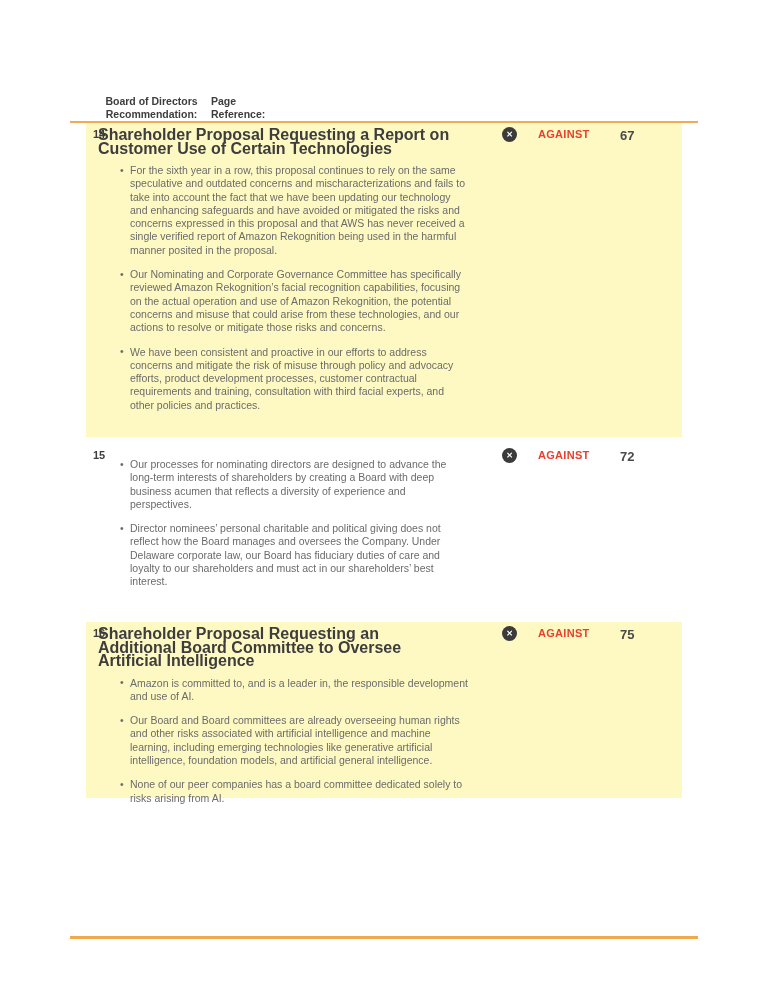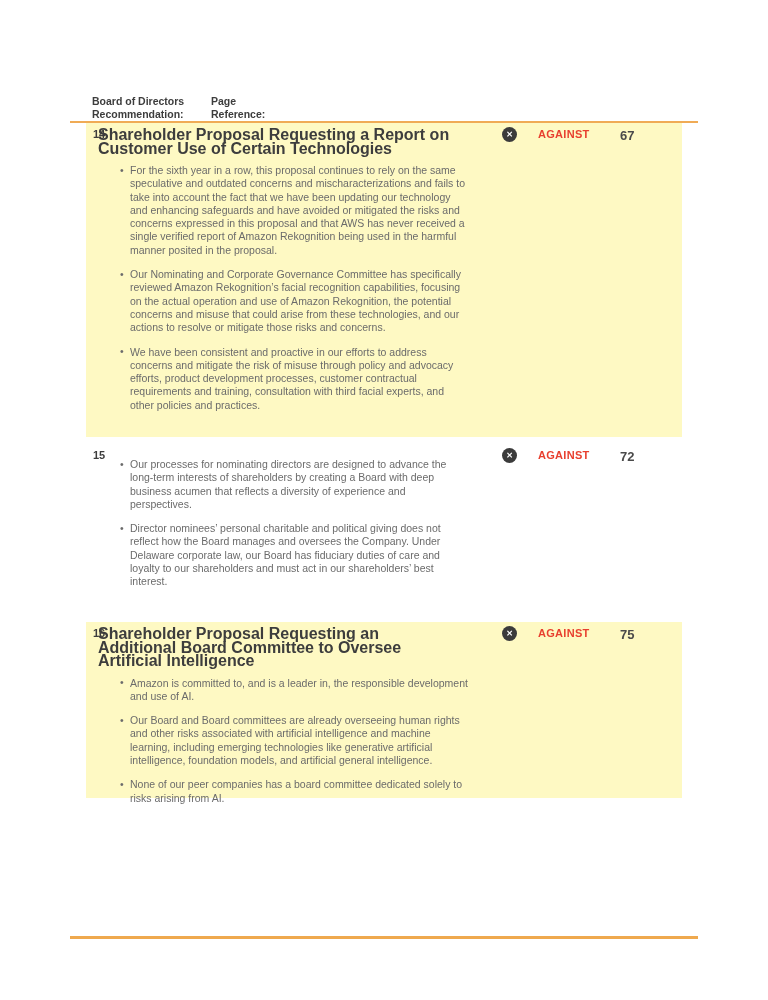--- a/index.html
+++ b/index.html
@@ -12,21 +12,21 @@
     overflow:hidden;
     margin:0 auto;
   }
   
   .header-row {
     position:absolute; left:92px; top:95px; width:606px;
     display:flex; align-items:flex-end;
     font-weight:bold; font-size:10.5px; line-height:13px; color:#3d3d3d;
   }
   .h-proposal { width:409px; }
-  .h-rec { width:119px; white-space:pre-line; }
+  .h-rec { width:119px; white-space:pre-line;text-align:center; }
   .h-page { width:78px;  white-space:pre-line; }
   
   .rule { position:absolute; left:70px; width:628px; background:#f0ab55; }
   .header-rule { top:121px; height:2px; }
   .bottom-rule { top:936px; height:2.5px; background:#efa94e; }
   
   .proposal { position:absolute; left:86px; width:596px; }
   .proposal.peach { background:#fef9c3; }
   .p14 { top:123px; height:314px; }
   .p15 { top:444px; height:172px; }

